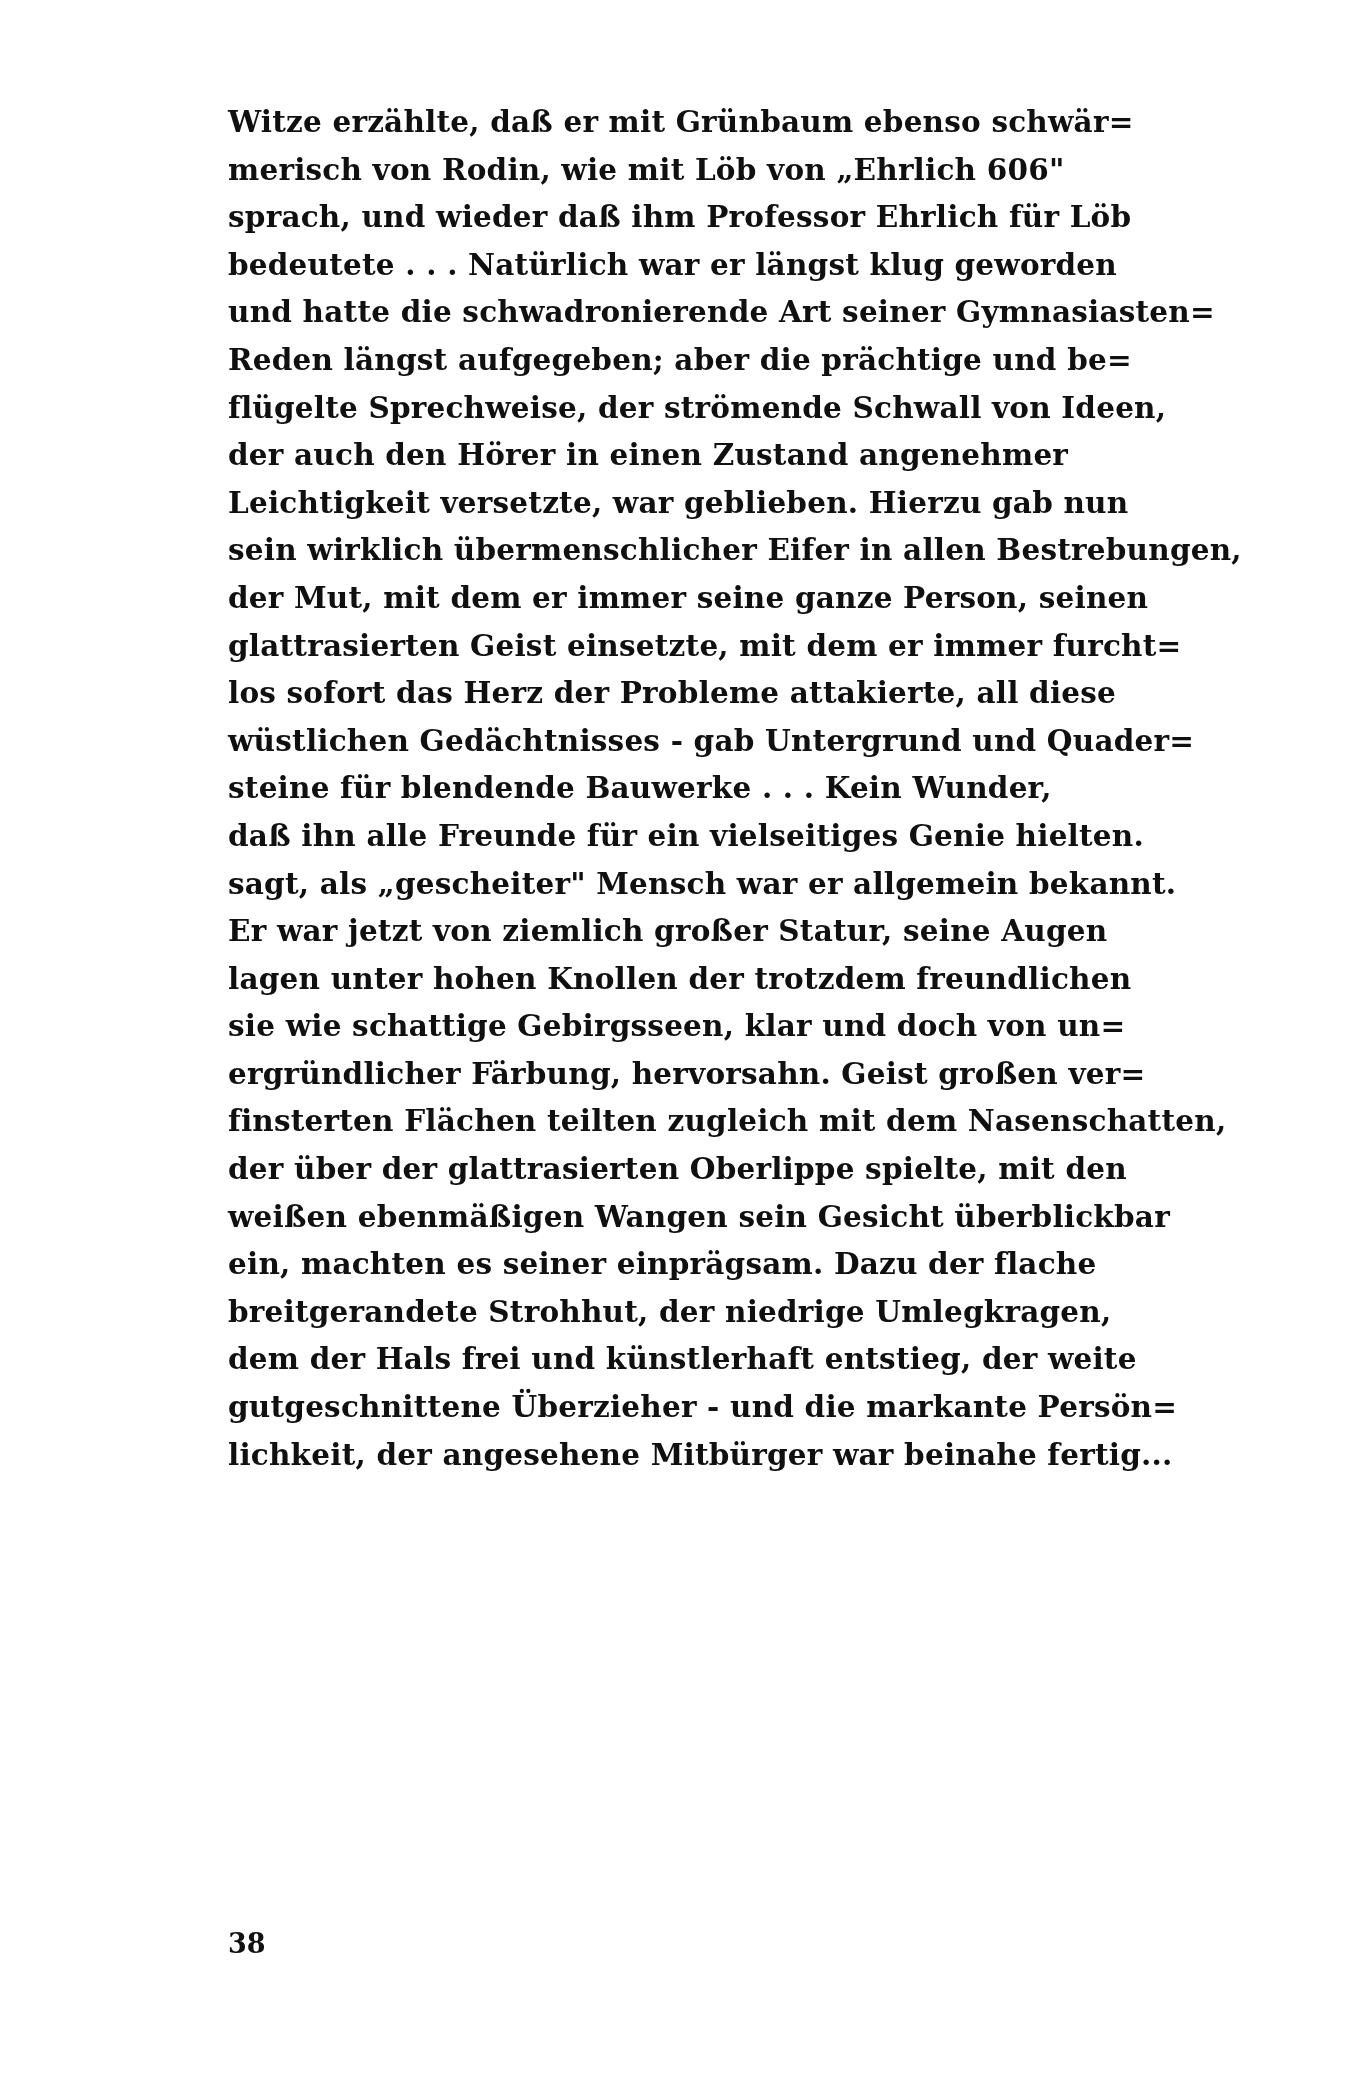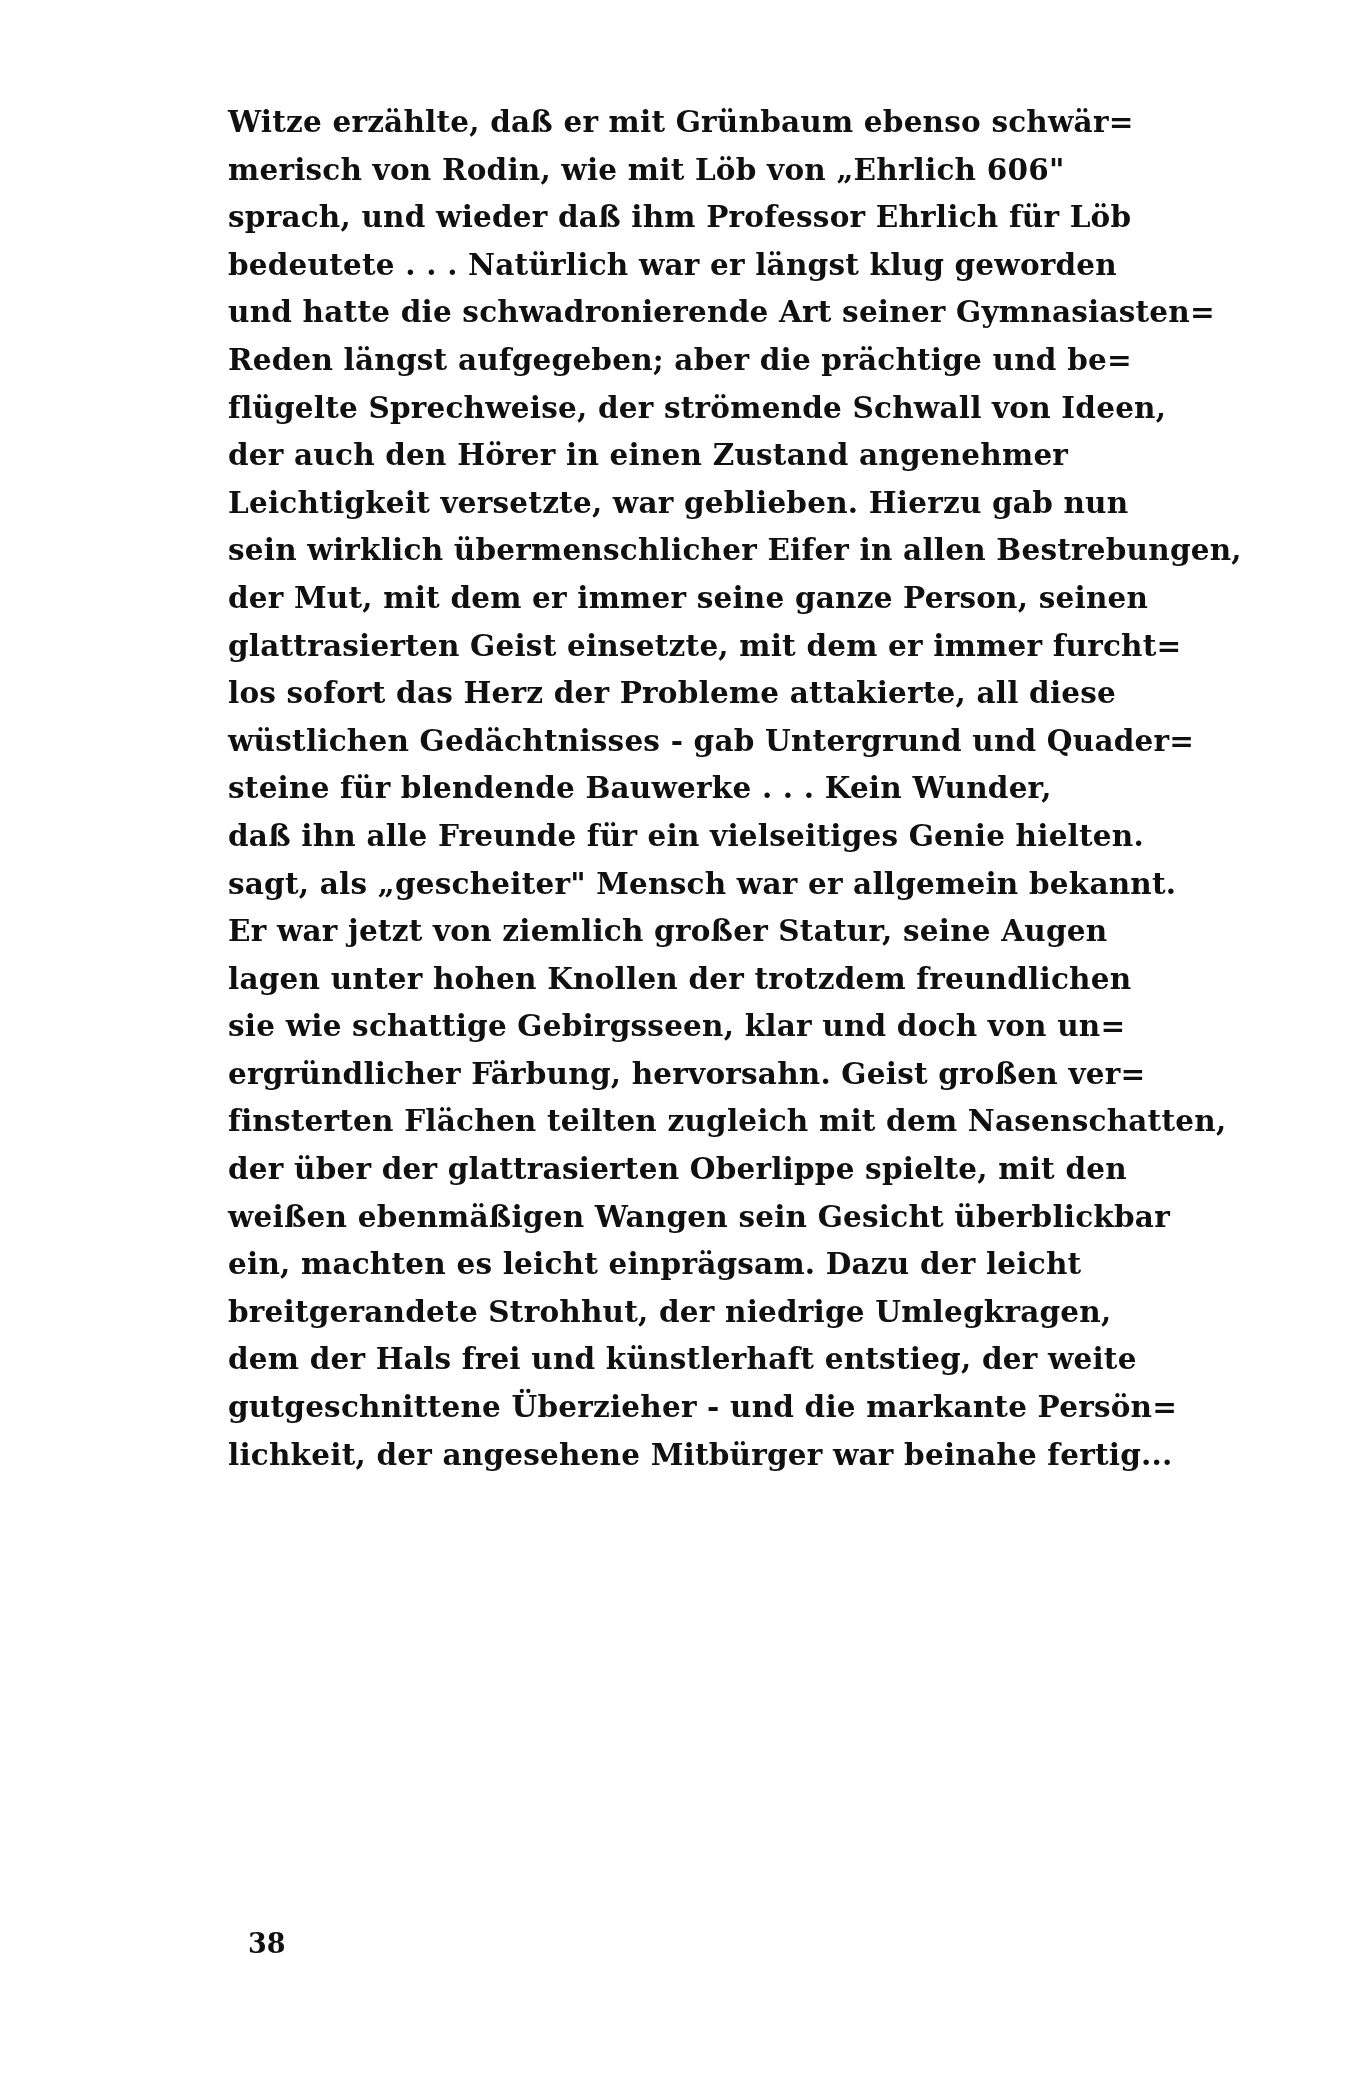--- a/index.html
+++ b/index.html
@@ -46,21 +46,20 @@
     transform-origin: left center;
   }
   .page-number {
     position: absolute;
     left: 228px;
     top: 1928px;
     font-family: "DejaVu Serif", serif;
     font-weight: 700;
     font-size: 27px;
     color: #101010;
-    margin-left: 20px;
   }
 </style>
 </head>
 <body>
 
 <div class="page">
 
   <div class="text-block">
     <span class="line">Witze erzählte, daß er mit Grünbaum ebenso schwär=</span>
     <span class="line">merisch von Rodin, wie mit Löb von „Ehrlich 606"</span>
@@ -79,21 +78,21 @@
     <span class="line">steine für blendende Bauwerke . . . Kein Wunder,</span>
     <span class="line">daß ihn alle Freunde für ein vielseitiges Genie hielten.</span>
     <span class="line">sagt, als „gescheiter" Mensch war er allgemein bekannt.</span>
     <span class="line">Er war jetzt von ziemlich großer Statur, seine Augen</span>
     <span class="line">lagen unter hohen Knollen der trotzdem freundlichen</span>
     <span class="line">sie wie schattige Gebirgsseen, klar und doch von un=</span>
     <span class="line">ergründlicher Färbung, hervorsahn.  Geist großen ver=</span>
     <span class="line">finsterten Flächen teilten zugleich mit dem Nasenschatten,</span>
     <span class="line">der über der glattrasierten Oberlippe spielte, mit den</span>
     <span class="line">weißen ebenmäßigen Wangen sein Gesicht überblickbar</span>
-    <span class="line">ein, machten es leicht einprägsam.  Dazu der leicht</span>
+    <span class="line">ein, machten es seiner einprägsam.  Dazu der flache</span>
     <span class="line">breitgerandete Strohhut,  der niedrige Umlegkragen,</span>
     <span class="line">dem der Hals frei und künstlerhaft entstieg, der weite</span>
     <span class="line">gutgeschnittene Überzieher - und die markante Persön=</span>
     <span class="line">lichkeit, der angesehene Mitbürger war beinahe fertig...</span>
   </div>
 
   <div class="page-number">38</div>
 
 </div>
 

